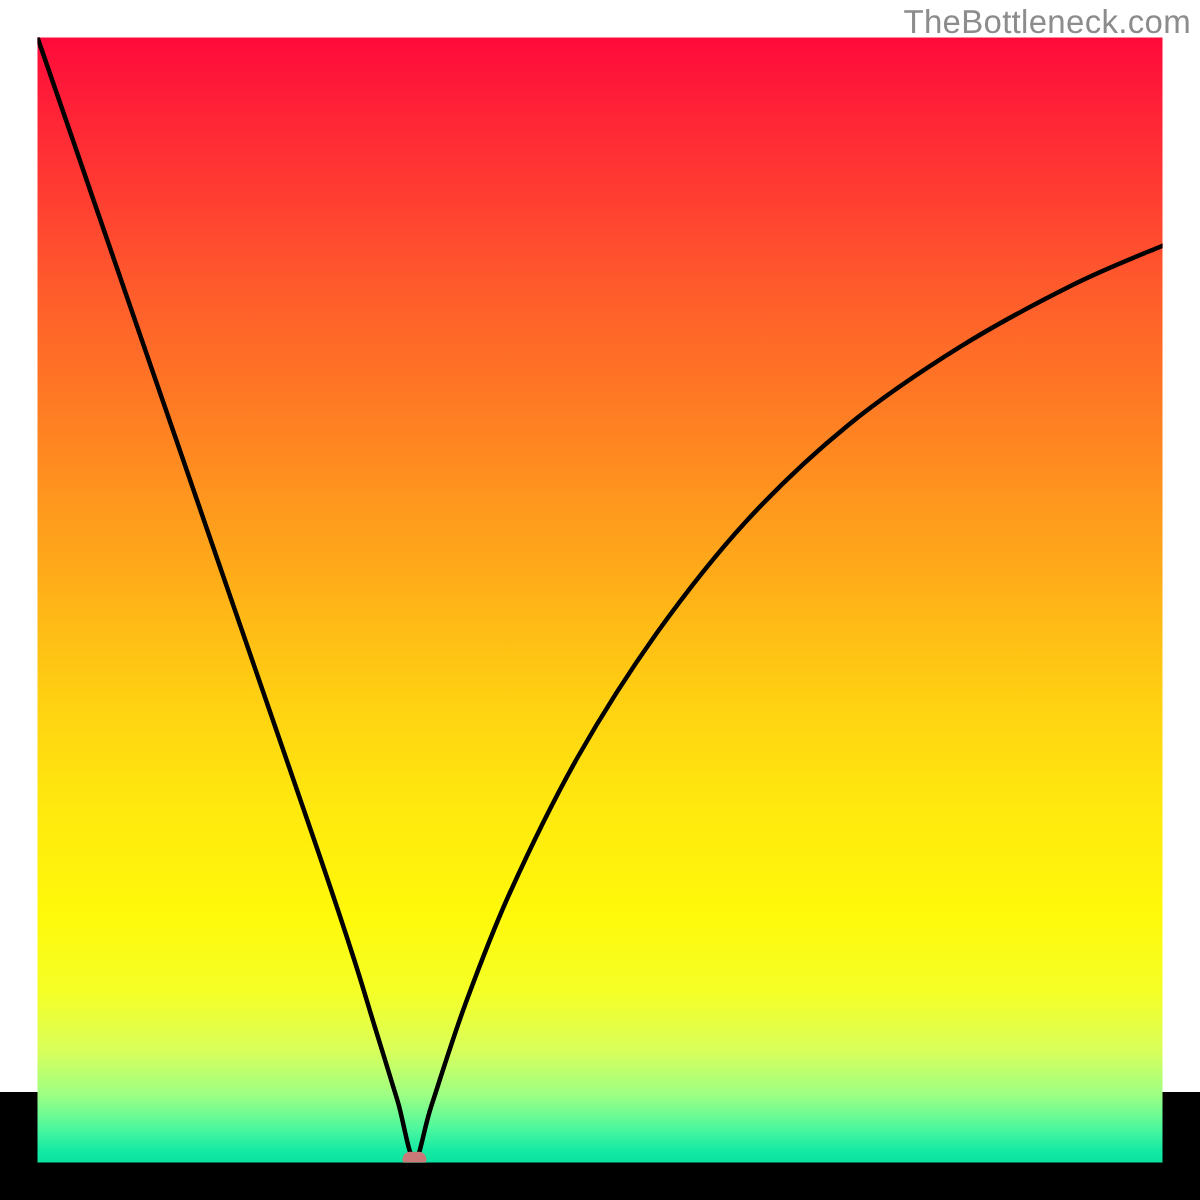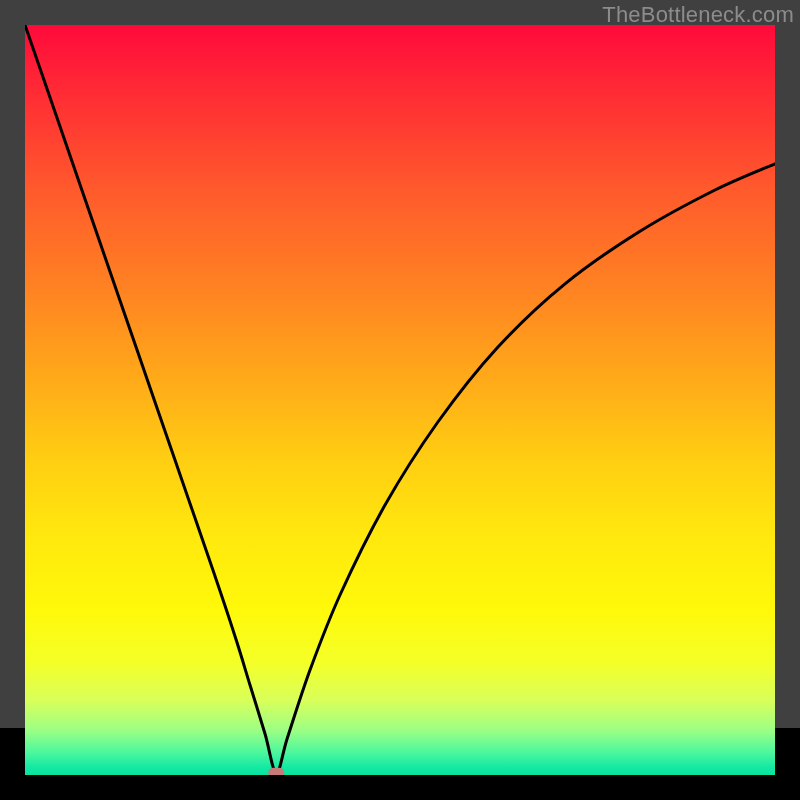--- a/index.html
+++ b/index.html
@@ -8,21 +8,21 @@
     width: 800px;
     height: 800px;
     background: #000;
     overflow: hidden;
     font-family: Arial, Helvetica, sans-serif;
   }
   .frame {
     position: relative;
     width: 800px;
     height: 728px;
-    background: #404040;
+    background: #ffffff;
   }
   .plot-area {
     position: absolute;
     left: 25px;
     top: 25px;
     width: 750px;
     height: 750px;
     background: linear-gradient(
       to bottom,
       #ff0a3b 0%,

